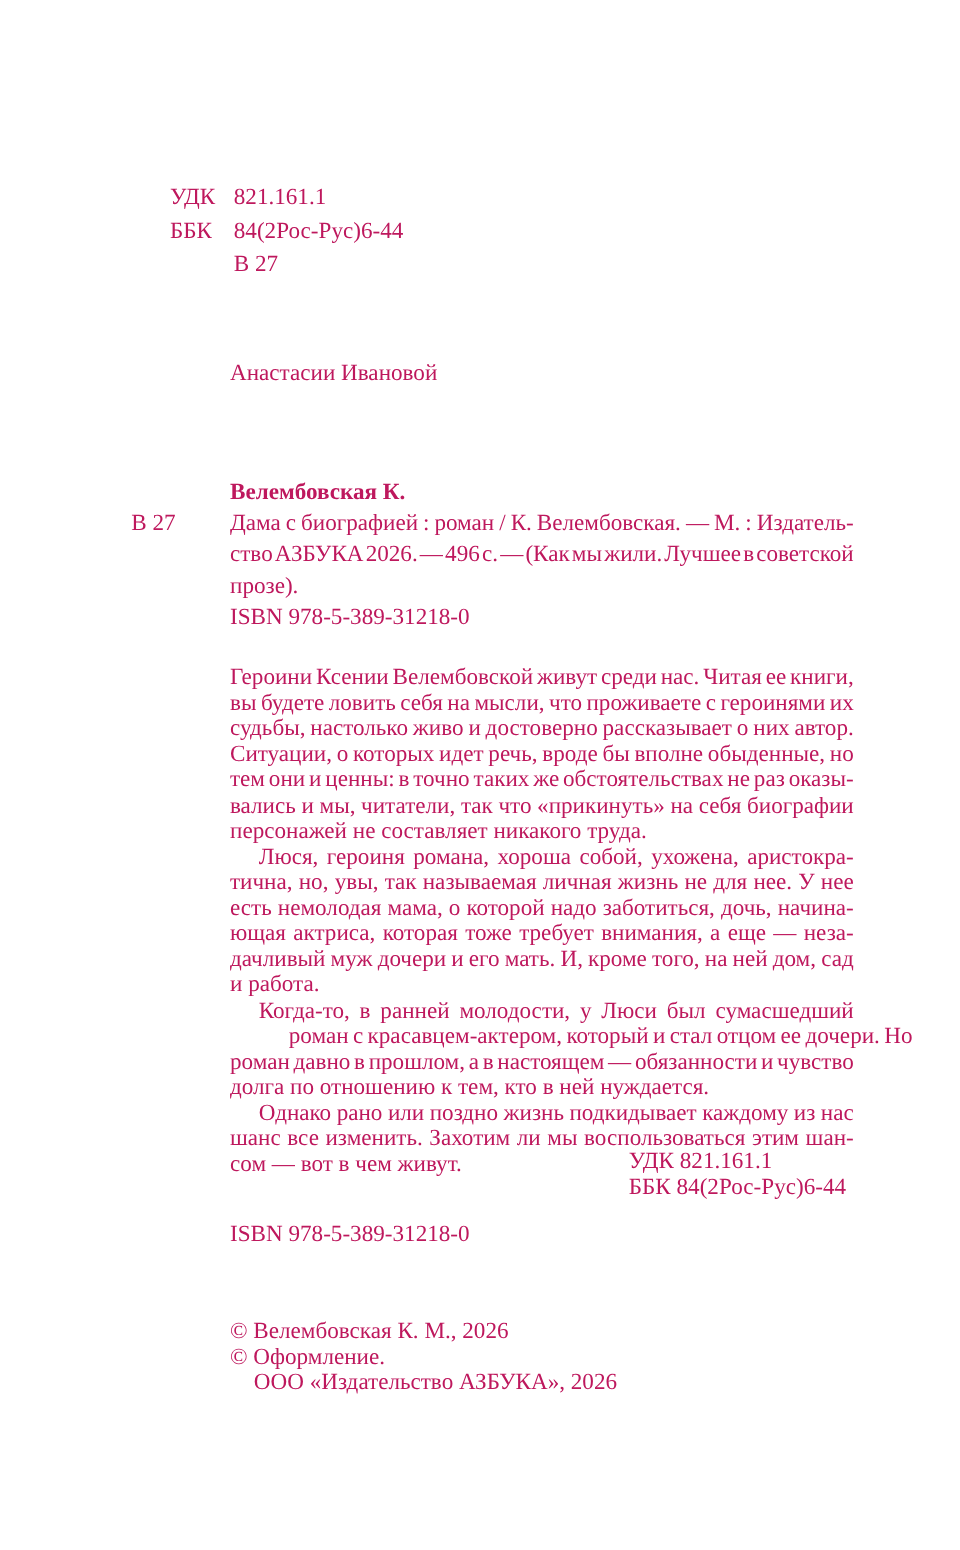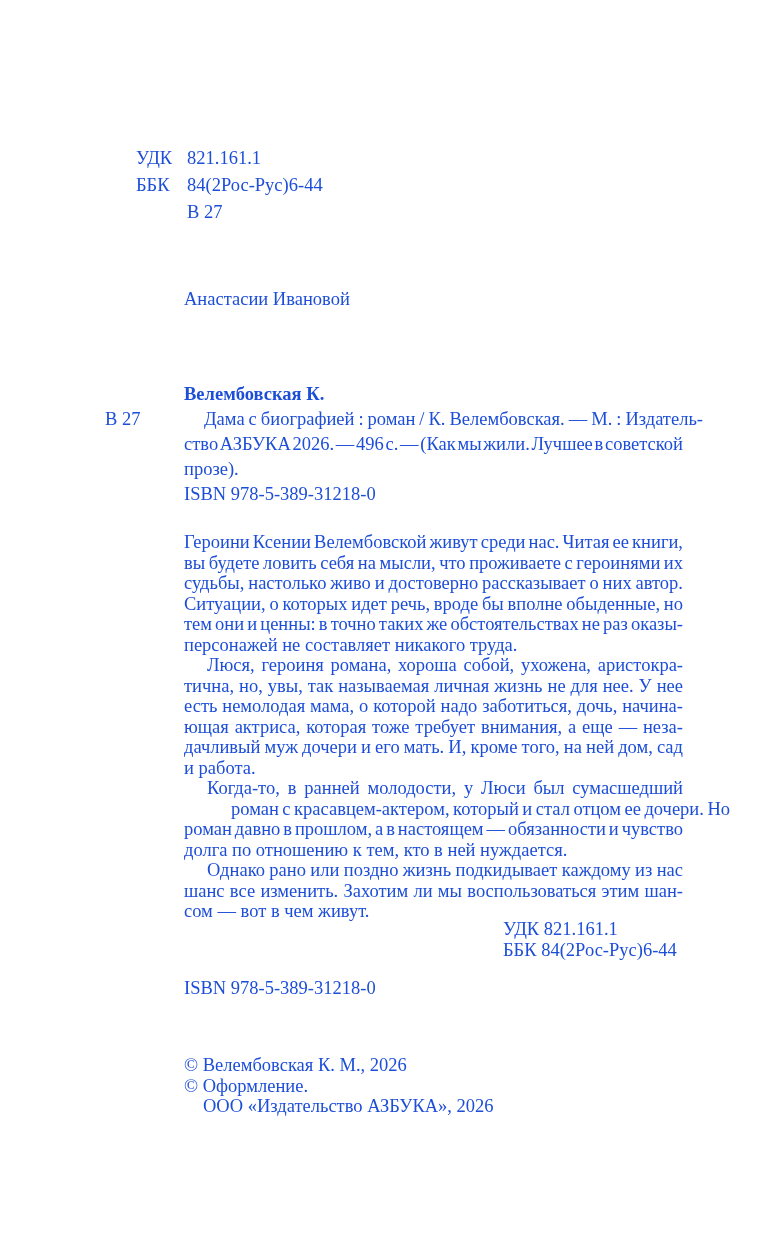--- a/index.html
+++ b/index.html
@@ -32,21 +32,21 @@
   .jline.indent { padding-left:23px; }
   
   .bottom-codes { position:absolute; left:503px; top:919px; line-height:20.5px; }
   .isbn-bottom { position:absolute; left:184px; top:978px; line-height:20.5px; }
   .copyright { position:absolute; left:184px; top:1019px; line-height:20.5px;margin-top:36px; }
   .copyright .org-line { padding-left:19px; }
 </style>
 </head>
 <body>
 
-<div class="page" style="color: #1d4ed8;">
+<div class="page" style="color: #be185d;">
 
   <div class="top-codes">
     <div>
       <span class="lbl">УДК</span><span>821.161.1</span>
     </div>
     <div>
       <span class="lbl">ББК</span><span>84(2Рос-Рус)6-44</span>
     </div>
     <div>
       <span class="lbl"></span><span>В 27</span>
@@ -55,34 +55,35 @@
 
   <div class="credits">
     <div>Анастасии Ивановой</div>
   </div>
 
   <div class="catalog">
     <div class="catalog-author">Велембовская К.</div>
     <div class="catalog-entry">
       <span class="catalog-code">В 27</span>
       <div>
-          <div class="jline" style="word-spacing: -0.634943px; margin-left: 20px;"><span class="jtxt">Дама с биографией : роман / К. Велембовская. — М. : Издатель-</span></div>
+          <div class="jline" style="word-spacing: -0.634943px;"><span class="jtxt">Дама с биографией : роман / К. Велембовская. — М. : Издатель-</span></div>
           <div class="jline" style="word-spacing: -2.90885px;"><span class="jtxt">ство АЗБУКА 2026. — 496 с. — (Как мы жили. Лучшее в советской</span></div>
           <div class="jline last"><span class="jtxt">прозе).</span></div>
         </div>
     </div>
     <div>ISBN 978-5-389-31218-0</div>
   </div>
 
   <div class="annotation">
       <div class="jline" style="word-spacing: -1.55273px;"><span class="jtxt">Героини Ксении Велембовской живут среди нас. Читая ее книги,</span></div>
       <div class="jline" style="word-spacing: -1.06563px;"><span class="jtxt">вы будете ловить себя на мысли, что проживаете с героинями их</span></div>
       <div class="jline" style="word-spacing: -0.738281px;"><span class="jtxt">судьбы, настолько живо и достоверно рассказывает о них автор.</span></div>
       <div class="jline" style="word-spacing: -0.848958px;"><span class="jtxt">Ситуации, о которых идет речь, вроде бы вполне обыденные, но</span></div>
       <div class="jline" style="word-spacing: -1.52841px;"><span class="jtxt">тем они и ценны: в точно таких же обстоятельствах не раз оказы-</span></div>
+      <div class="jline" style="word-spacing: -0.0972222px;"><span class="jtxt">вались и мы, читатели, так что «прикинуть» на себя биографии</span></div>
       <div class="jline last"><span class="jtxt">персонажей не составляет никакого труда.</span></div>
       <div class="jline indent" style="word-spacing: 2.125px;"><span class="jtxt">Люся, героиня романа, хороша собой, ухожена, аристокра-</span></div>
       <div class="jline" style="word-spacing: 0.335227px;"><span class="jtxt">тична, но, увы, так называемая личная жизнь не для нее. У нее</span></div>
       <div class="jline" style="word-spacing: 0.214844px;"><span class="jtxt">есть немолодая мама, о которой надо заботиться, дочь, начина-</span></div>
       <div class="jline" style="word-spacing: 1.21701px;"><span class="jtxt">ющая актриса, которая тоже требует внимания, а еще — неза-</span></div>
       <div class="jline" style="word-spacing: -0.511719px;"><span class="jtxt">дачливый муж дочери и его мать. И, кроме того, на ней дом, сад</span></div>
       <div class="jline last"><span class="jtxt">и работа.</span></div>
       <div class="jline indent" style="word-spacing: 3.22991px;"><span class="jtxt">Когда-то, в ранней молодости, у Люси был сумасшедший</span></div>
       <div class="jline" style="word-spacing: -1.11979px; margin-left: 47px;"><span class="jtxt">роман с красавцем-актером, который и стал отцом ее дочери. Но</span></div>
       <div class="jline" style="word-spacing: -1.67969px;"><span class="jtxt">роман давно в прошлом, а в настоящем — обязанности и чувство</span></div>

